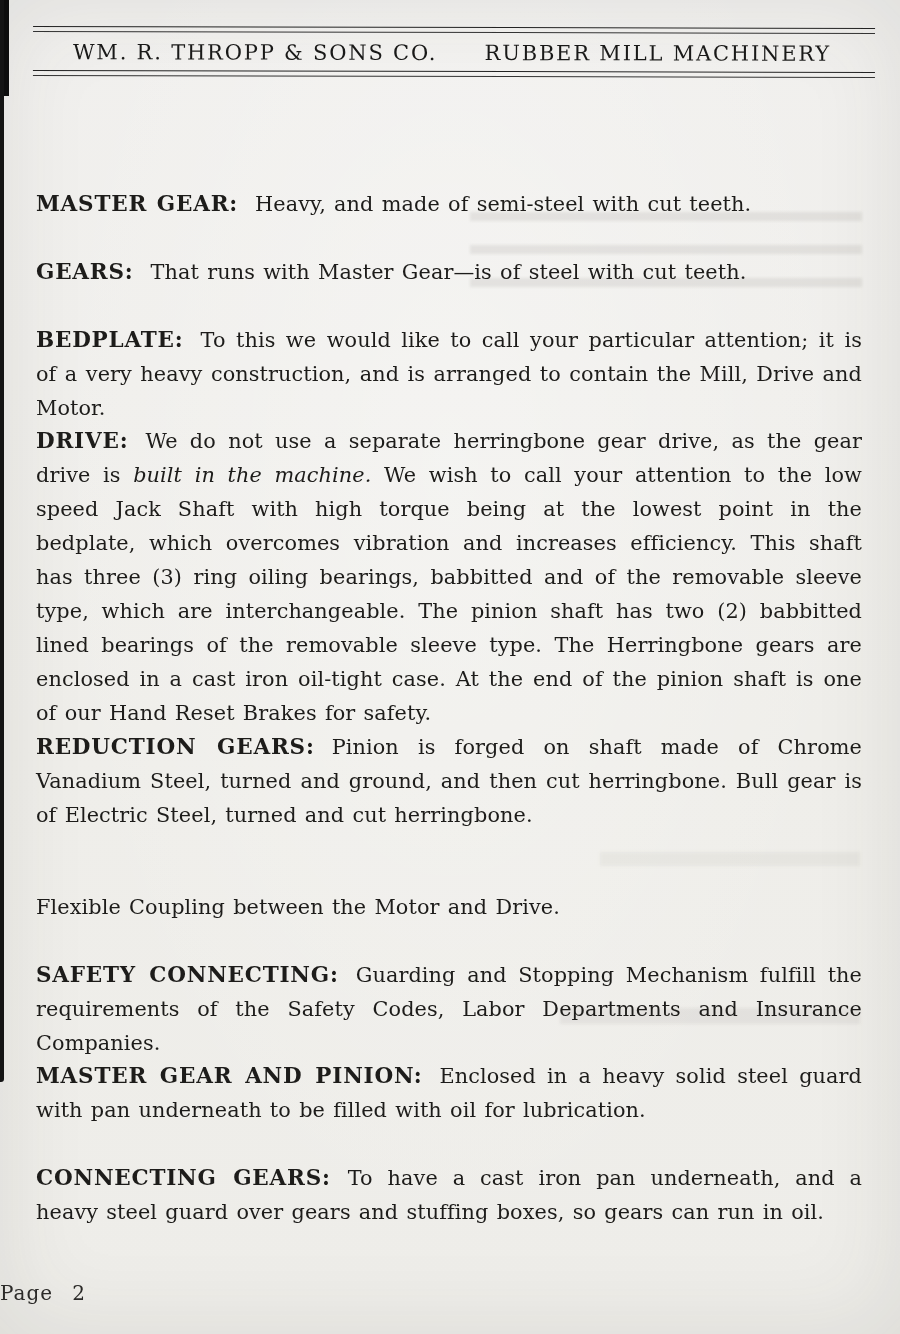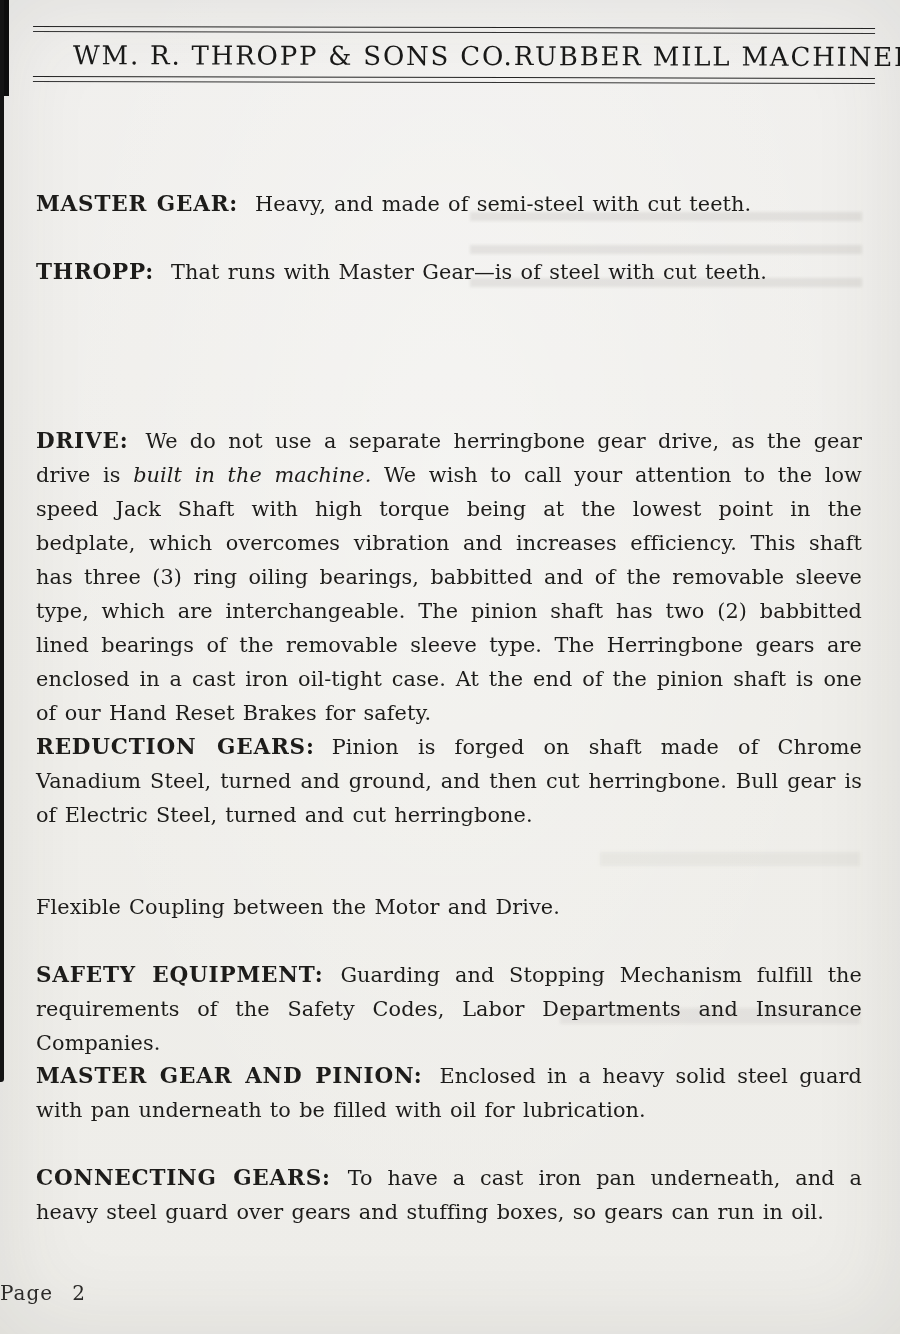--- a/index.html
+++ b/index.html
@@ -27,21 +27,21 @@
   .bleed3{top:852px;left:600px;width:260px;height:14px;background:rgba(125,122,114,0.08);}
 
   
   .header{position:absolute;left:33px;right:25px;top:27px;transform:rotate(0.12deg);}
   .rule{height:4px;border-top:1.7px solid #232323;border-bottom:1.2px solid #333;}
   .header-row{
     display:flex;justify-content:space-between;align-items:baseline;
     padding:8px 44px 6px 40px;
   }
   .header-row span{
-    font-size:26px;letter-spacing:1.8px;color:#191918;white-space:nowrap;
+    font-size:21px;letter-spacing:1.8px;color:#191918;white-space:nowrap;
   }
 
   
   .para{
     position:absolute;left:36px;width:826px;
     font-size:20.8px;line-height:34px;
     letter-spacing:0.1px;word-spacing:1.5px;
     text-align:justify;
   }
   .para.single{text-align:left;}
@@ -76,39 +76,42 @@
       <span>RUBBER MILL MACHINERY</span>
     </div>
     <div class="rule"></div>
   </div>
 
   <p class="para single p1">
     <span class="head">MASTER GEAR:</span><span>Heavy, and made of semi-steel with cut teeth.</span>
   </p>
 
   <p class="para single p2">
-    <span class="head">THROPP:</span><span>That runs with Master Gear—is of steel with cut teeth.</span>
+    <span class="head">GEARS:</span><span>That runs with Master Gear—is of steel with cut teeth.</span>
   </p>
 
+  <p class="para p3">
+    <span class="head">BEDPLATE:</span><span>To this we would like to call your particular attention; it is of a very heavy construction, and is arranged to contain the Mill, Drive and Motor.</span>
+  </p>
 
   <p class="para p4">
     <span class="head">DRIVE:</span><span>We do not use a separate herringbone gear drive, as the gear drive is </span><span class="ital">built in the machine.</span><span> We wish to call your attention to the low speed Jack Shaft with high torque being at the lowest point in the bedplate, which overcomes vibration and increases efficiency. This shaft has three (3) ring oiling bearings, babbitted and of the removable sleeve type, which are interchangeable. The pinion shaft has two (2) babbitted lined bearings of the removable sleeve type. The Herringbone gears are enclosed in a cast iron oil-tight case. At the end of the pinion shaft is one of our Hand Reset Brakes for safety.</span>
   </p>
 
   <p class="para p5">
     <span class="head">REDUCTION GEARS:</span><span>Pinion is forged on shaft made of Chrome Vanadium Steel, turned and ground, and then cut herringbone. Bull gear is of Electric Steel, turned and cut herringbone.</span>
   </p>
 
 
   <p class="para single p7">
     <span>Flexible Coupling between the Motor and Drive.</span>
   </p>
 
   <p class="para p8">
-    <span class="head">SAFETY EQUIPMENT:</span><span>Guarding and Stopping Mechanism fulfill the requirements of the Safety Codes, Labor Departments and Insurance Companies.</span>
+    <span class="head">SAFETY CONNECTING:</span><span>Guarding and Stopping Mechanism fulfill the requirements of the Safety Codes, Labor Departments and Insurance Companies.</span>
   </p>
 
   <p class="para p9">
     <span class="head">MASTER GEAR AND PINION:</span><span>Enclosed in a heavy solid steel guard with pan underneath to be filled with oil for lubrication.</span>
   </p>
 
   <p class="para p10">
     <span class="head">CONNECTING GEARS:</span><span>To have a cast iron pan underneath, and a heavy steel guard over gears and stuffing boxes, so gears can run in oil.</span>
   </p>
 

